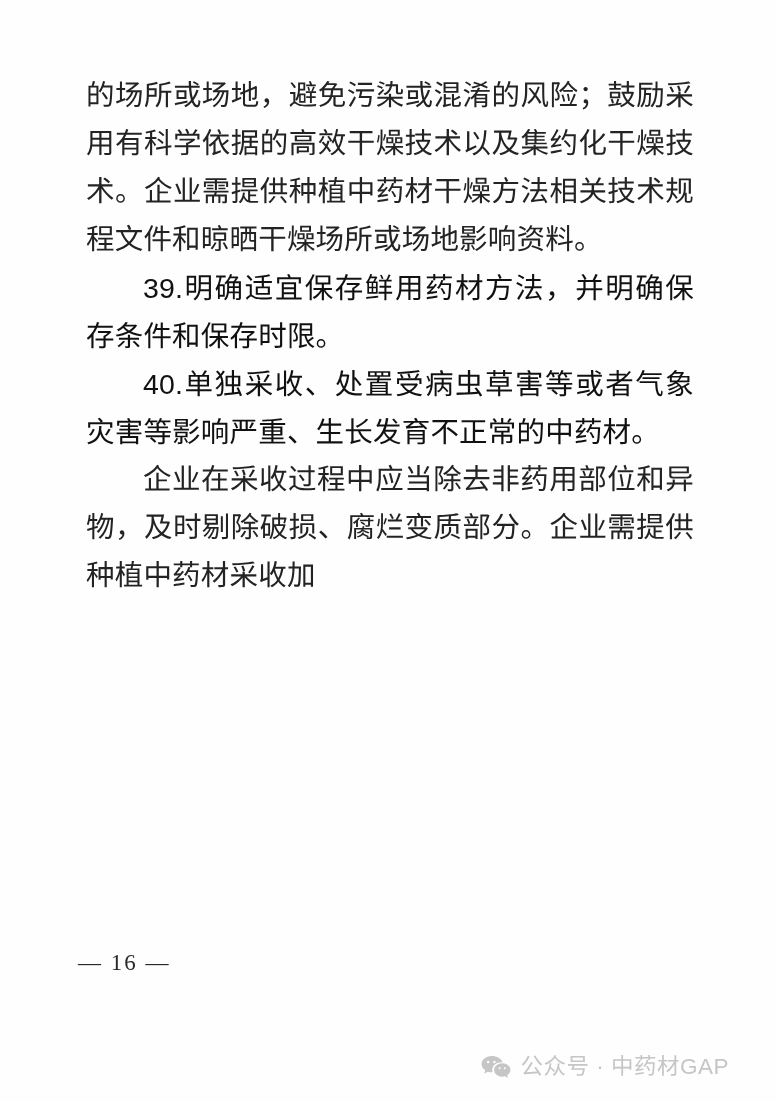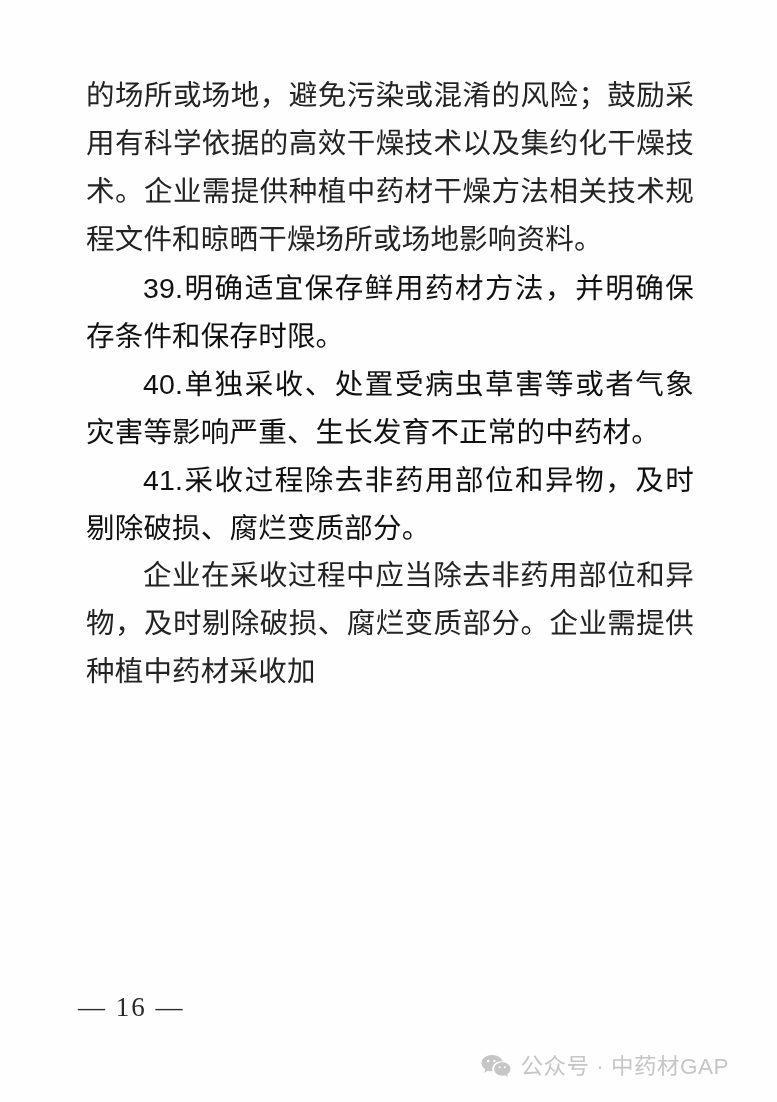--- a/index.html
+++ b/index.html
@@ -61,36 +61,36 @@
     text-align-last: left;
     font-weight: 400;
     color: #111111;
     font-family: "Liberation Sans", "DejaVu Sans", sans-serif;
   }
 
   
   .page-number {
     position: absolute;
     left: 78px;
-    top: 992px;
-    font-size: 27px;
+    top: 948px;
+    font-size: 23px;
     line-height: 30px;
     color: #2a2a2a;
     font-family: "Liberation Serif", "DejaVu Serif", serif;
     letter-spacing: 2px;
     white-space: nowrap;
   }
 
   
   .watermark {
     position: absolute;
     right: 48px;
     top: 1053px;
     display: flex;
-    align-items: center;
+    align-items: flex-end;
     gap: 9px;
     color: #c6c6c6;
     font-size: 22.5px;
     line-height: 28px;
     font-family: "Liberation Sans", "DejaVu Sans", sans-serif;
     letter-spacing: 0.5px;
     white-space: nowrap;
     user-select: none;
   }
   .watermark .wechat-icon {
@@ -111,21 +111,20 @@
   <div class="text-column">
 
     <p class="para">的场所或场地，避免污染或混淆的风险；鼓励采用有科学依据的高效干燥技术以及集约化干燥技术。企业需提供种植中药材干燥方法相关技术规程文件和晾晒干燥场所或场地影响资料。</p>
 
     <p class="heading">39.明确适宜保存鲜用药材方法，并明确保存条件和保存时限。</p>
 
 
     <p class="heading">40.单独采收、处置受病虫草害等或者气象灾害等影响严重、生长发育不正常的中药材。</p>
 
 
-    <p class="heading">41.采收过程除去非药用部位和异物，及时剔除破损、腐烂变质部分。</p>
 
     <p class="para indent">企业在采收过程中应当除去非药用部位和异物，及时剔除破损、腐烂变质部分。企业需提供种植中药材采收加</p>
 
   </div>
 
   <div class="page-number">— 16 —</div>
 
   <div class="watermark">
     <span class="wechat-icon">
       <svg viewBox="0 0 32 27" width="30" height="26" aria-hidden="true">

